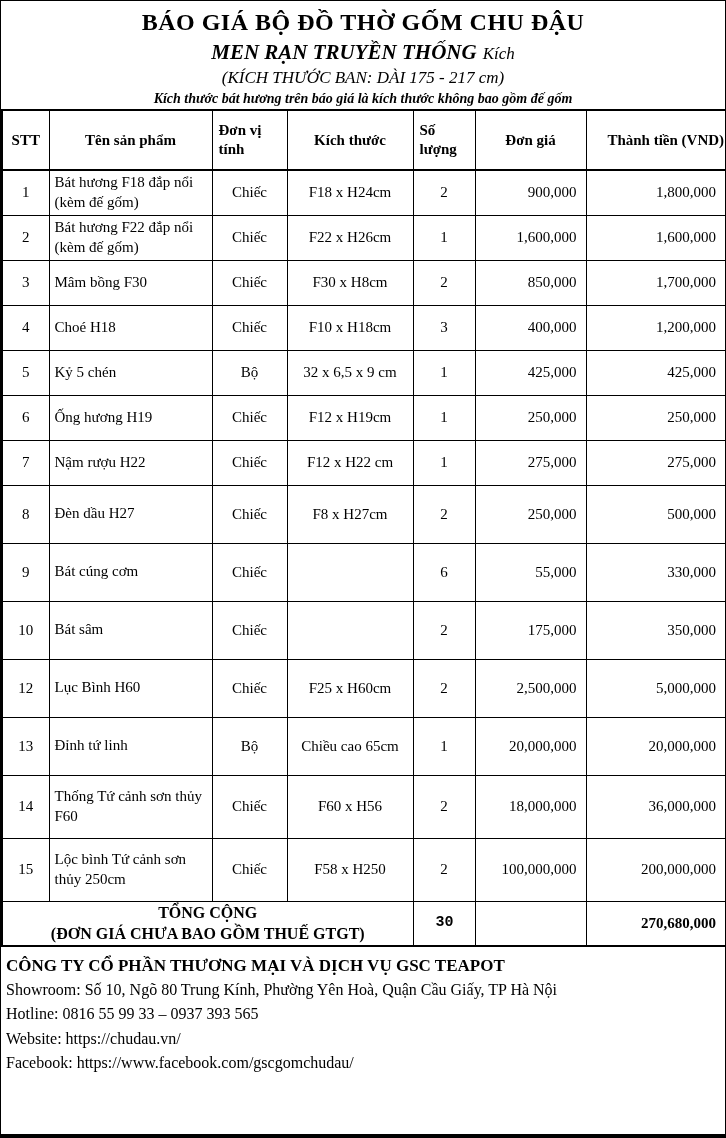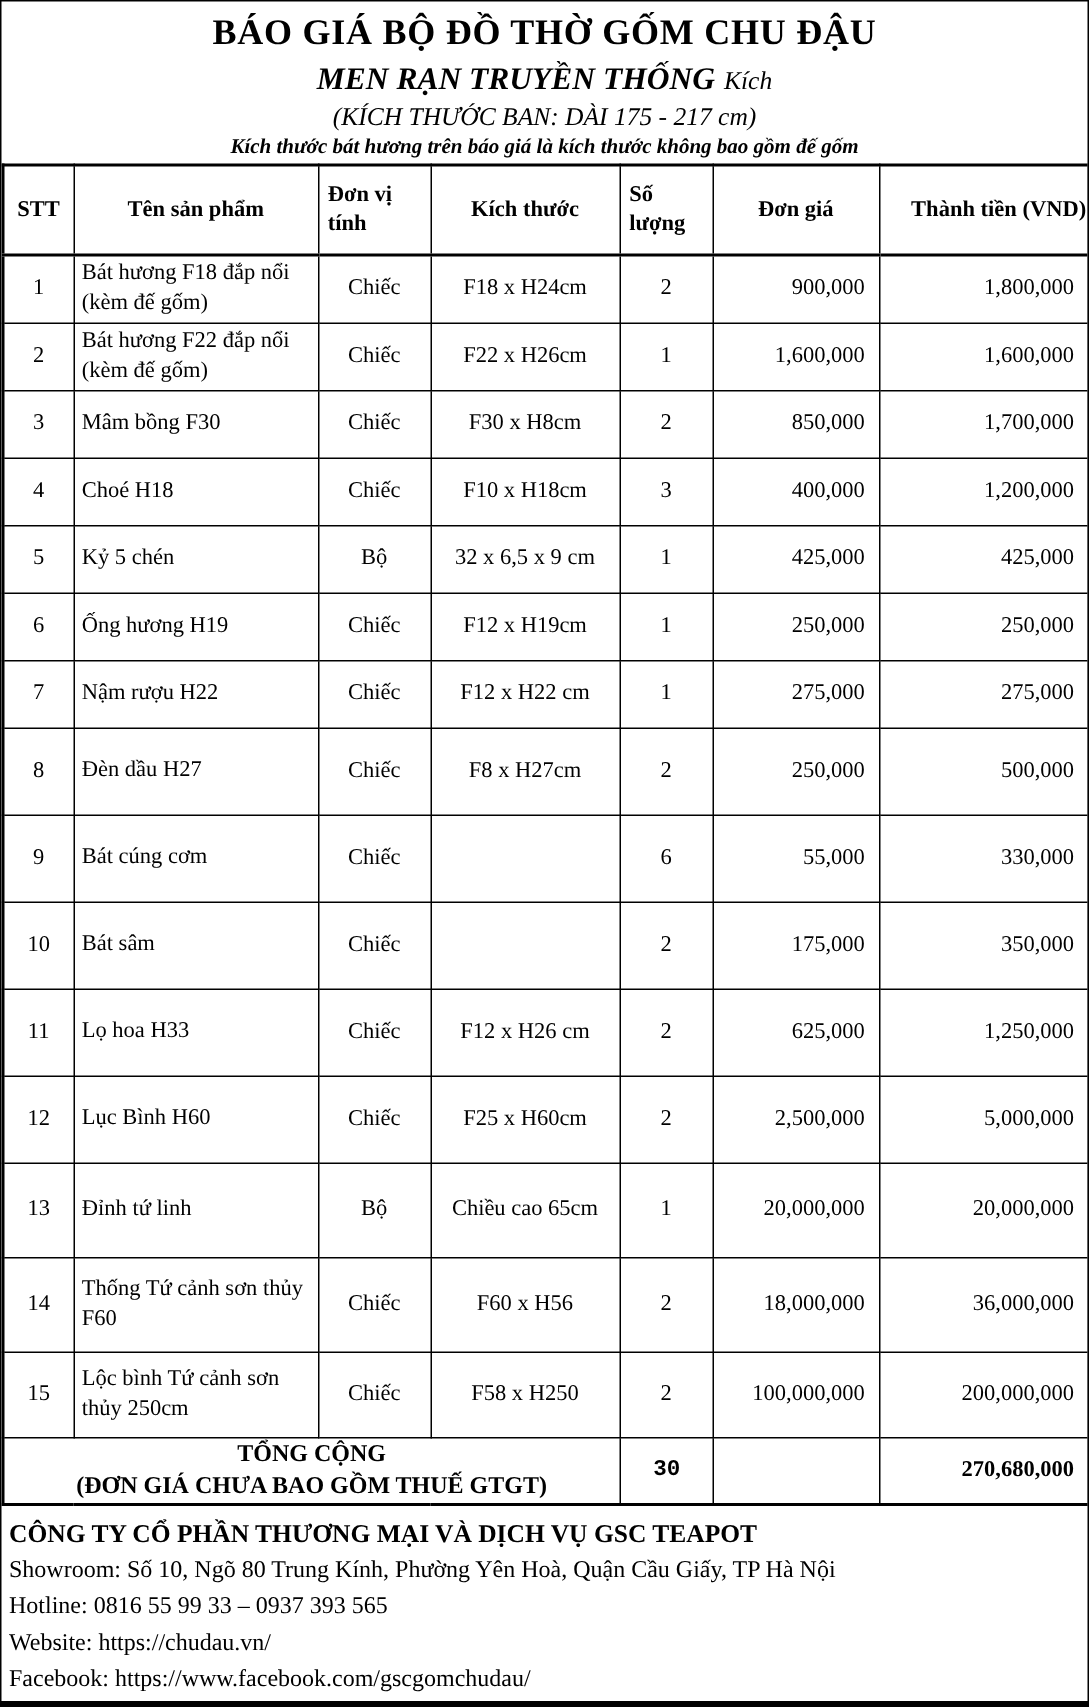--- a/index.html
+++ b/index.html
@@ -227,29 +227,20 @@
         <tr>
           <td>10</td>
           <td>Bát sâm</td>
           <td>Chiếc</td>
           <td></td>
           <td>2</td>
           <td>175,000</td>
           <td>350,000</td>
         </tr>
         <tr>
-          <td>11</td>
-          <td>Lọ hoa H33</td>
-          <td>Chiếc</td>
-          <td>F12 x H26 cm</td>
-          <td>2</td>
-          <td>625,000</td>
-          <td>1,250,000</td>
-        </tr>
-        <tr>
           <td>12</td>
           <td>Lục Bình H60</td>
           <td>Chiếc</td>
           <td>F25 x H60cm</td>
           <td>2</td>
           <td>2,500,000</td>
           <td>5,000,000</td>
         </tr>
         <tr>
           <td>13</td>

